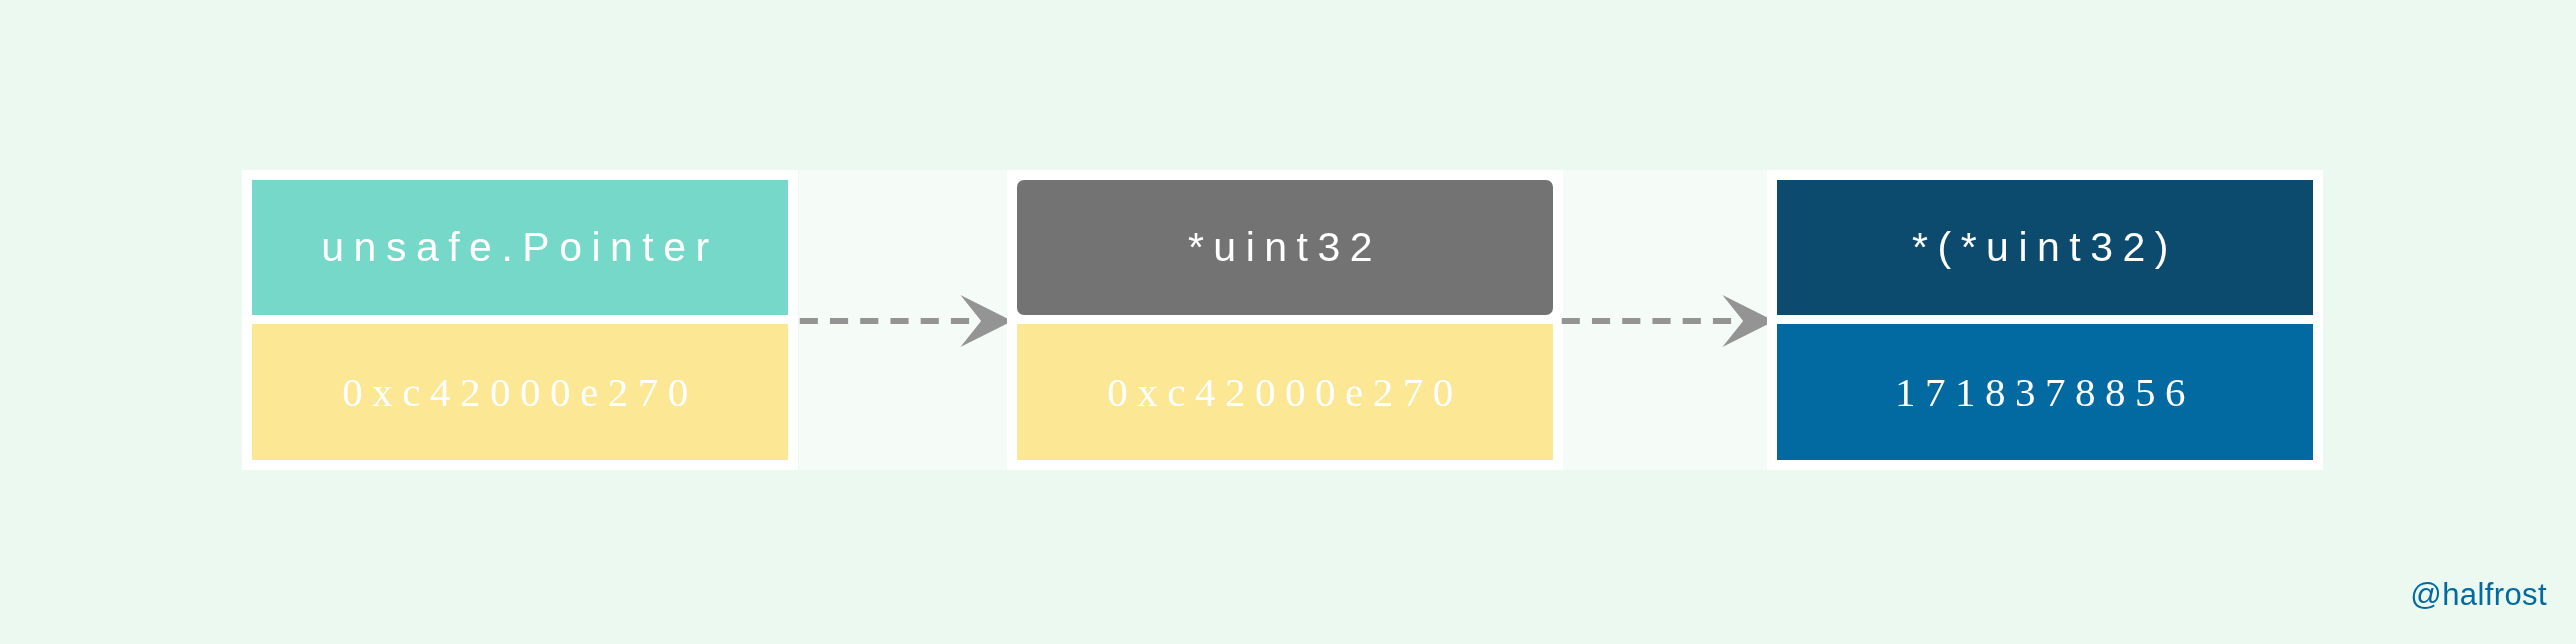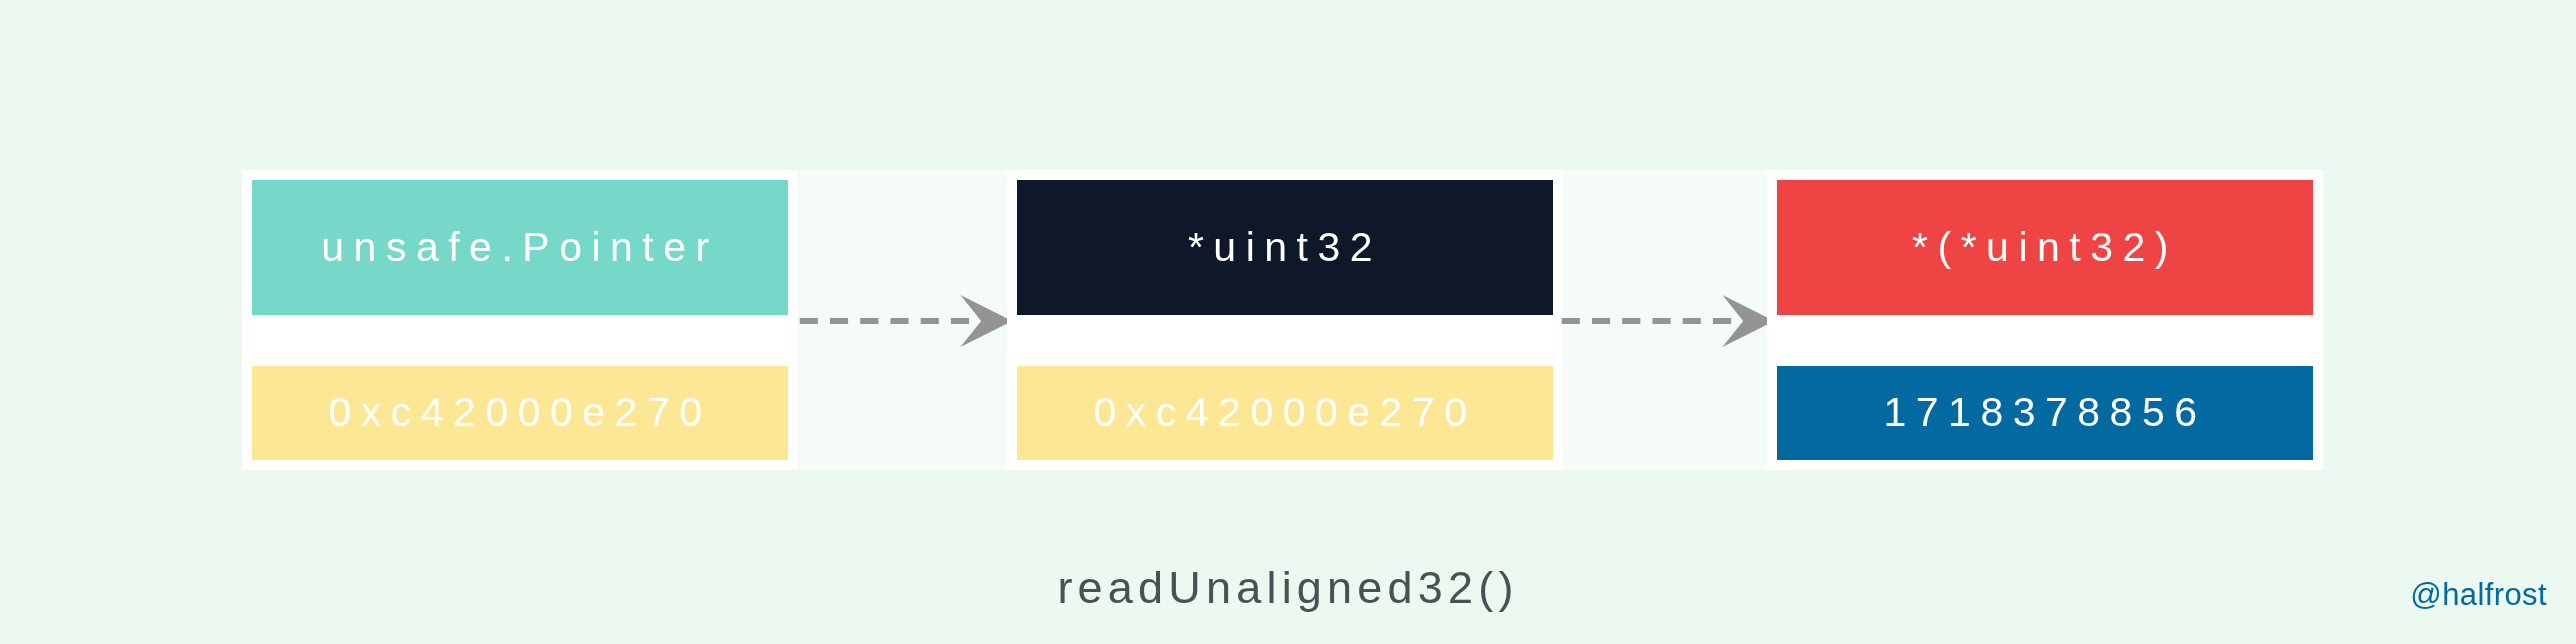--- a/index.html
+++ b/index.html
@@ -29,21 +29,21 @@
   .cell {
     display: flex;
     align-items: center;
     justify-content: center;
     color: #ffffff;
     font-size: 41px;
     letter-spacing: 9.5px;
     white-space: nowrap;
   }
   .cell.header { height: 135px; }
-  .cell.value  { height: 94px; }
+  .cell.value  { height: 136px; font-family: Liberation Serif, serif; }
   
   .arrow-panel {
     position: absolute;
     top: 170px;
     height: 300px;
     background: rgba(255,255,255,0.5);
   }
   .panel-1 { left: 799px;  width: 208px; }
   .panel-2 { left: 1562px; width: 206px; }
   
@@ -87,32 +87,31 @@
     <div class="cell header" style="background: rgb(118, 216, 201);">unsafe.Pointer</div>
     <div class="cell value" style="background: rgb(252, 231, 148);">0xc42000e270</div>
   </div>
 
   <svg class="arrow arrow-1" viewBox="0 0 250 62">
     <line x1="2" y1="31" x2="214" y2="31" stroke-width="7" stroke-dasharray="21 14" stroke="#949494"></line>
     <polygon points="188,1 248,31 188,61 212,31" fill="#949494"></polygon>
   </svg>
 
   <div class="node node-2">
-    <div class="cell header" style="background: #0f172a;">*uint32</div>
+    <div class="cell header" style="background: #737373; border-radius: 7px;">*uint32</div>
     <div class="cell value" style="background: rgb(252, 231, 148);">0xc42000e270</div>
   </div>
 
   <svg class="arrow arrow-2" viewBox="0 0 250 62">
     <line x1="2" y1="31" x2="214" y2="31" stroke-width="7" stroke-dasharray="21 14" stroke="#949494"></line>
     <polygon points="188,1 248,31 188,61 212,31" fill="#949494"></polygon>
   </svg>
 
   <div class="node node-3">
-    <div class="cell header" style="background: #ef4444;">*(*uint32)</div>
+    <div class="cell header" style="background: #0c4a6e;">*(*uint32)</div>
     <div class="cell value" style="background: #0369a1;">1718378856</div>
   </div>
 
-  <div class="caption" style="color: rgb(74, 80, 83);">readUnaligned32()</div>
 
   <div class="watermark" style="color: #0369a1;">@halfrost</div>
 
 </div>
 
 
 </body></html>

